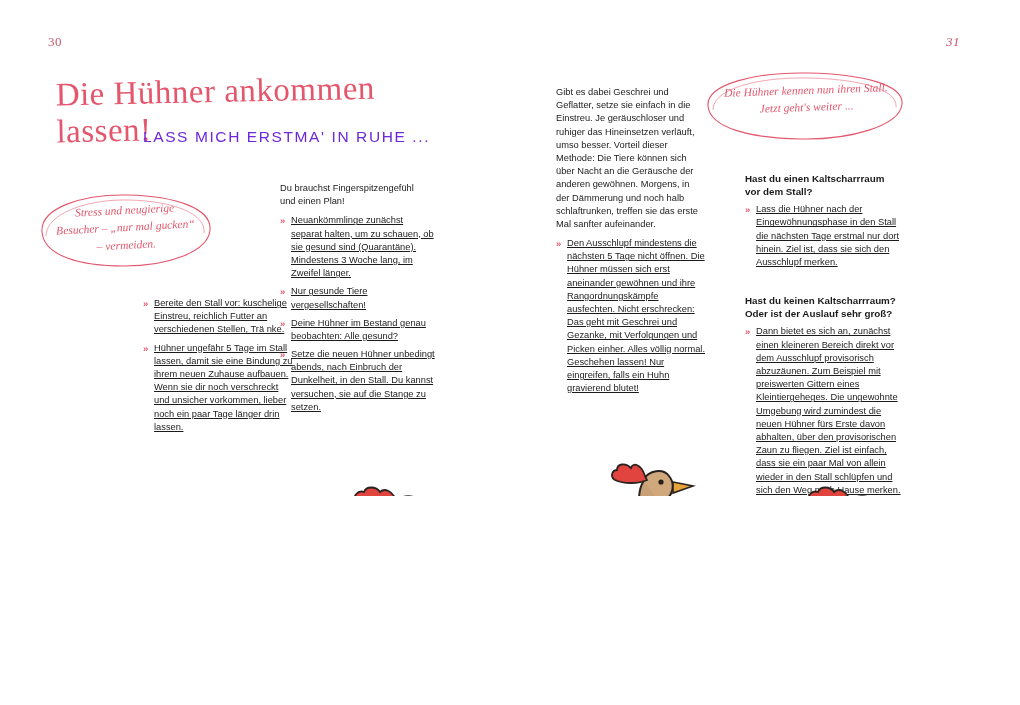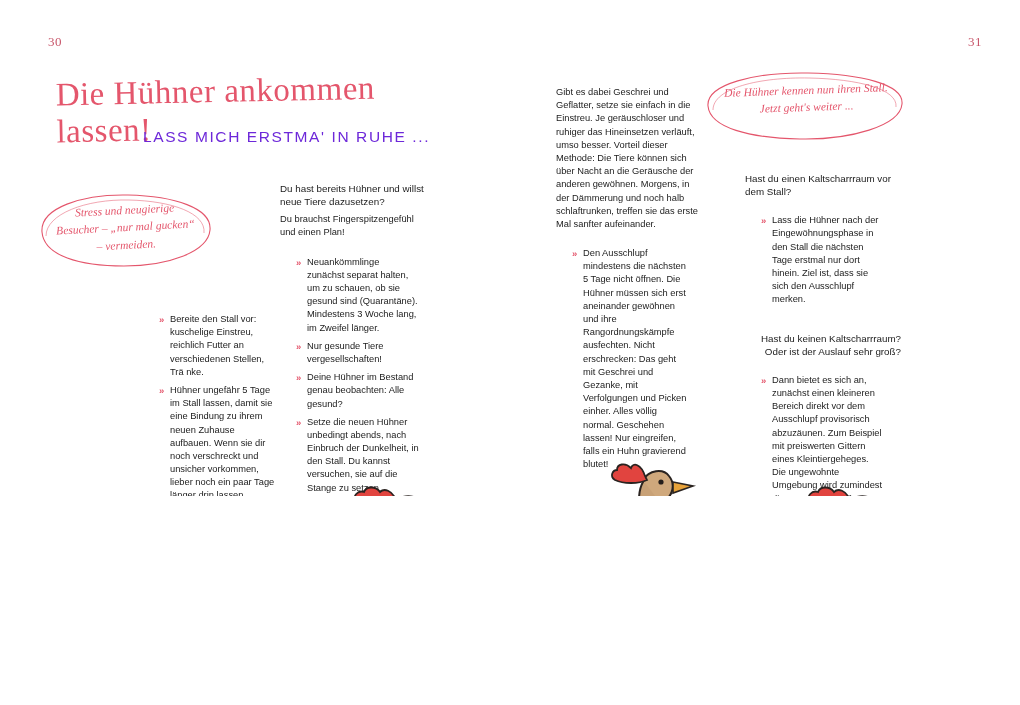--- a/index.html
+++ b/index.html
@@ -18,21 +18,21 @@
   }
   
   .folio {
     position: absolute;
     font-family: "Liberation Serif", serif;
     font-size: 13px;
     color: #c8566a;
     letter-spacing: 0.5px;
   }
   .folio.left { left: 48px; top: 34px; }
-  .folio.right { right: 38px; top: 34px; }
+  .folio.right { right: 60px; top: 34px; font-style: italic; }
 
   
   .headline {
     position: absolute;
     left: 56px;
     top: 72px;
     width: 420px;
     font-family: "Liberation Serif", serif;
     font-size: 33px;
     color: #e4566c;
@@ -71,26 +71,26 @@
   
   .col {
     position: absolute;
     font-size: 9.3px;
     line-height: 1.42;
     color: #1b1b1b;
   }
   .col h3 {
     font-size: 9.8px;
     margin: 0 0 5px 0;
-    font-weight: normal;
+    font-weight: bold;
     line-height: 1.34;
   }
-  .col h3.spaced { margin-top: 25px; text-align: right; }
+  .col h3.spaced { margin-top: 25px; }
   .col p { margin: 0 7px 6px 0; }
-  .col ul { list-style: none; margin: 16px; padding: 0; }
+  .col ul { list-style: none; margin: 0; padding: 0; text-decoration: underline; }
   .col li {
     position: relative;
     padding-left: 11px;
     margin-bottom: 5px;
   }
   .col li:before {
     content: "»";
     position: absolute;
     left: 0;
     top: 0;
@@ -167,21 +167,20 @@
   </div>
 
   <div class="col" id="col1">
     <ul>
       <li>Bereite den Stall vor: kuschelige Einstreu, reichlich Futter an verschiedenen Stellen, Trä nke.</li>
       <li>Hühner ungefähr 5 Tage im Stall lassen, damit sie eine Bindung zu ihrem neuen Zuhause aufbauen. Wenn sie dir noch verschreckt und unsicher vorkommen, lieber noch ein paar Tage länger drin lassen.</li>
     </ul>
   </div>
 
   <div class="col" id="col2">
-    <h3>Du hast bereits Hühner und willst neue Tiere dazusetzen?</h3>
     <p>Du brauchst Fingerspitzengefühl und einen Plan!</p>
     <ul>
       <li>Neuankömmlinge zunächst separat halten, um zu schauen, ob sie gesund sind (Quarantäne). Mindestens 3 Woche lang, im Zweifel länger.</li>
       <li>Nur gesunde Tiere vergesellschaften!</li>
       <li>Deine Hühner im Bestand genau beobachten: Alle gesund?</li>
       <li>Setze die neuen Hühner unbedingt abends, nach Einbruch der Dunkelheit, in den Stall. Du kannst versuchen, sie auf die Stange zu setzen.</li>
     </ul>
   </div>
 
   <div class="col" id="col3">

